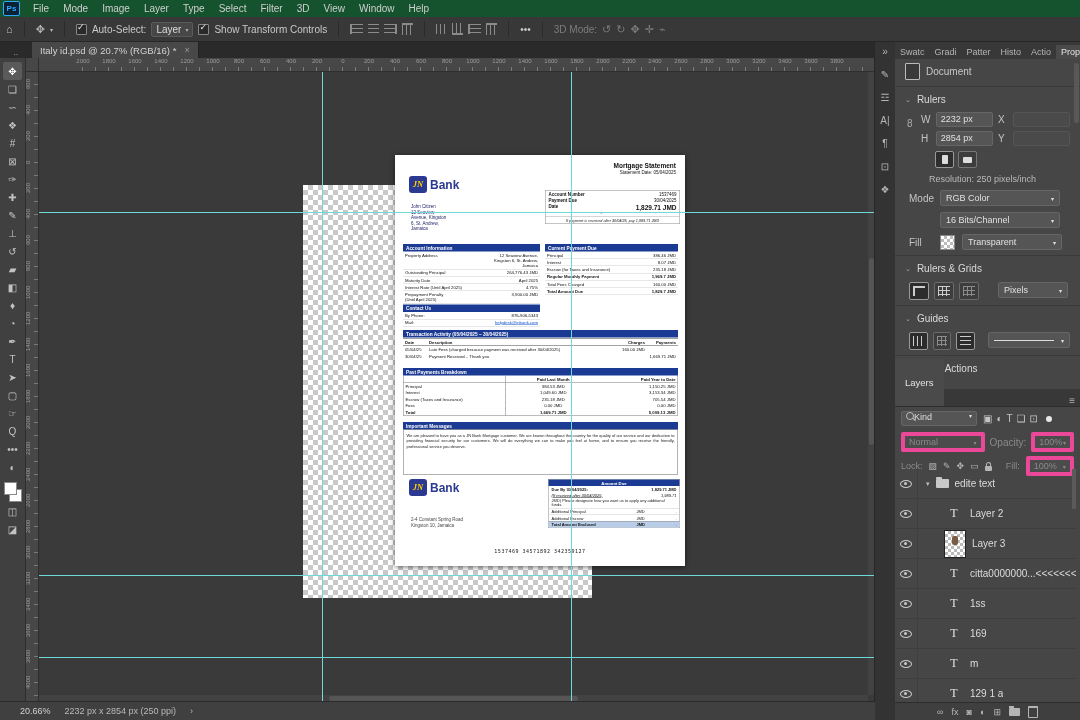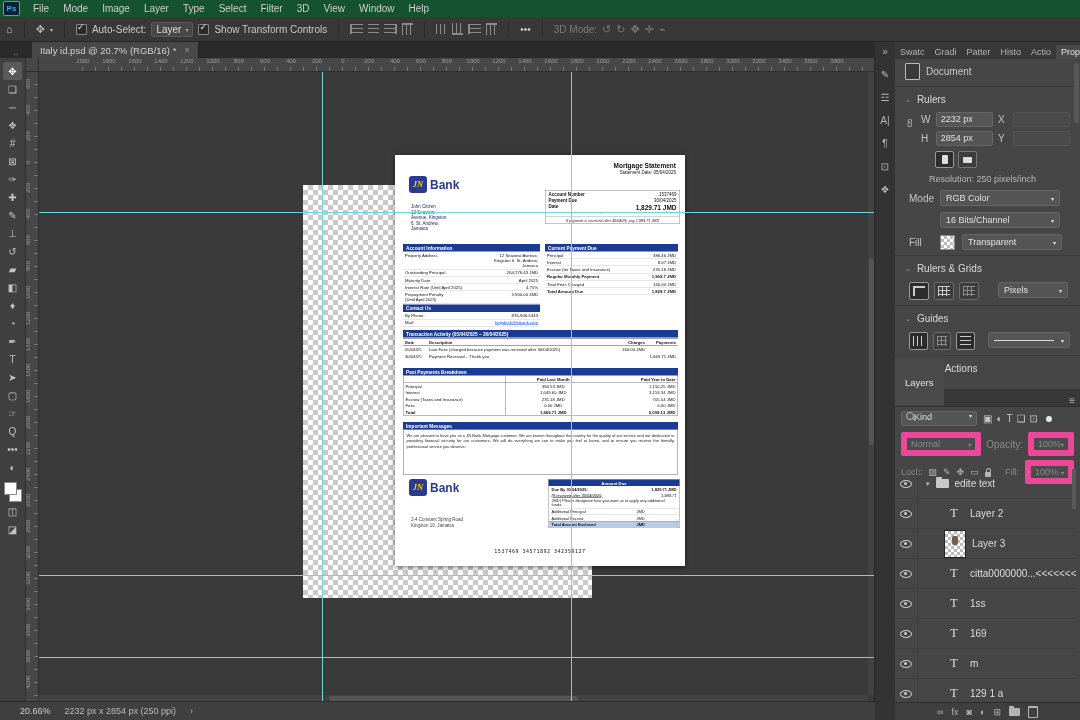--- a/index.html
+++ b/index.html
@@ -157,21 +157,21 @@
   .ltabrow{display:flex;align-items:flex-end;height:17px;background:#383838;border-bottom:1px solid #2d2d2d;}
   .ltab{background:#4a4a4a;color:#e2e2e2;font-size:9.5px;padding:18px 10px;}
   .ltabrow .pmenu{margin-left:auto;padding:0 5px;color:#b5b5b5;}
   .lfilter{display:flex;align-items:center;gap:4px;padding:4px 6px;}
   .kindbox{display:flex;align-items:flex-start;gap:0;background:#555;border:1px solid #666;border-radius:2px;height:13px;padding:0 4px;width:66px;color:#ddd;font-size:9px;}
   .mag{width:6px;height:6px;border:1.2px solid #bbb;border-radius:50%;position:relative;flex:0 0 6px;}
   .mag::after{content:"";position:absolute;width:4px;height:1.2px;background:#bbb;right:-3px;bottom:-1px;transform:rotate(45deg);}
   .lfic{color:#c5c5c5;font-size:10px;padding:0 2px;}
   .lfdot{width:6px;height:6px;border-radius:50%;background:#e8e8e8;margin-left:2px;}
   .lblend{display:flex;align-items:center;gap:5px;padding:2px 6px;color:#8a8a8a;}
-  .dd3{background:#4c4c4c;border:6px solid #ec4899;border-radius:2px;padding:0 4px;height:12px;display:flex;align-items:center;justify-content:space-between;color:#8a8a8a;font-size:9px;}
+  .dd3{background:#4c4c4c;border:4px solid #ec4899;border-radius:2px;padding:0 4px;height:12px;display:flex;align-items:center;justify-content:space-between;color:#8a8a8a;font-size:9px;}
   .locks{display:flex;align-items:center;gap:6px;padding:2px 6px;color:#8a8a8a;font-size:9px;}
   .lockic{color:#b5b5b5;font-size:9px;}
   .ic-lock{width:7px;height:5px;background:#b5b5b5;border-radius:1px;position:relative;display:inline-block;margin-top:4px;}
   .ic-lock::before{content:"";position:absolute;top:-4px;left:1px;width:3px;height:3px;border:1px solid #b5b5b5;border-bottom:none;border-radius:3px 3px 0 0;}
   .llist{position:absolute;left:0;right:4px;top:80px;bottom:17px;overflow:hidden;}
   .lrow{display:flex;align-items:center;height:29px;border-bottom:1px solid #3e3e3e;font-size:10px;color:#dcdcdc;}
   .lrow .eyecell{width:22px;flex:0 0 22px;display:flex;align-items:center;justify-content:center;border-right:1px solid #3e3e3e;align-self:stretch;}
   .eye{width:10px;height:6px;border:1px solid #c9c9c9;border-radius:50%;position:relative;}
   .eye::after{content:"";position:absolute;left:3px;top:1px;width:3px;height:3px;border-radius:50%;background:#c9c9c9;}
   .lrow .content{display:flex;align-items:center;gap:6px;padding-left:26px;}

